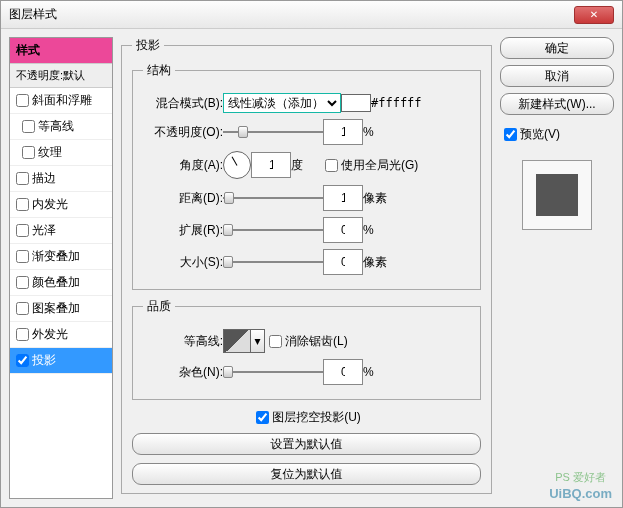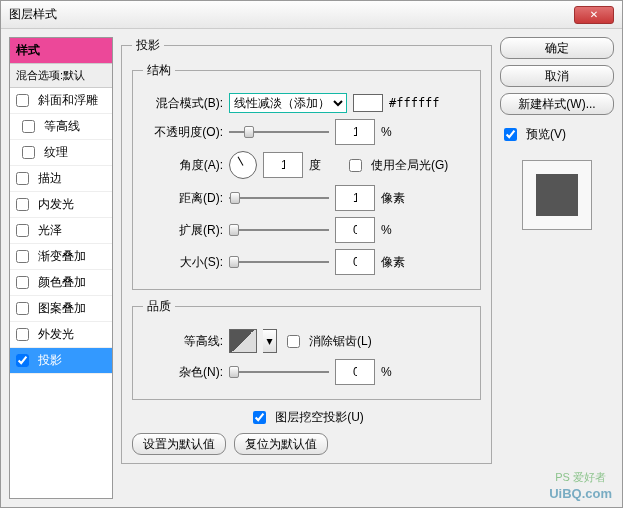--- a/index.html
+++ b/index.html
@@ -5,61 +5,61 @@
 * { box-sizing: border-box; font-family: "Microsoft YaHei", SimSun, sans-serif; font-size: 12px; }
 body { margin: 0; background: #e8e8e8; }
 .dialog { width: 623px; height: 508px; background: #f0f0f0; border: 1px solid #999; position: relative; }
 .titlebar { height: 28px; background: linear-gradient(#fdfdfd, #e8e8e8); border-bottom: 1px solid #ccc; display: flex; align-items: center; padding: 0 8px; }
 .titlebar .title { flex: 1; }
 .close-btn { width: 40px; height: 18px; background: linear-gradient(#e07070, #c83838); border: 1px solid #a03030; border-radius: 3px; color: #fff; text-align: center; line-height: 16px; font-size: 10px; cursor: pointer; }
 .body { display: flex; padding: 8px; gap: 8px; height: calc(100% - 28px); }
 .sidebar { width: 104px; border: 1px solid #999; background: #fff; }
 .sidebar .header { background: #ec4899; padding: 4px 6px; border-bottom: 1px solid #ccc; font-weight: bold; }
 .sidebar .subheader { background: #eee; padding: 4px 6px; border-bottom: 1px solid #ccc; font-size: 11px; }
-.sidebar .item { padding: 4px 6px; border-bottom: 1px solid #eee; display: flex; align-items: center; gap: 9px; cursor: pointer; }
+.sidebar .item { padding: 4px 6px; border-bottom: 1px solid #eee; display: flex; align-items: center; gap: 3px; cursor: pointer; }
 .sidebar .item.indent { padding-left: 12px; }
 .sidebar .item.selected { background: #3399ff; color: #fff; }
 .sidebar .item input[type=checkbox] { margin: 0; }
 .main { flex: 1; position: relative; }
 fieldset { border: 1px solid #aaa; margin: 0 0 8px 0; padding: 8px 10px; }
 fieldset legend { padding: 0 4px; }
-.row { display: flex; align-items: center; gap: 6px; margin: 6px 0; }
+.row { display: flex; align-items: center; margin: 6px 0; }
 .row .lbl { width: 80px; text-align: right; }
 .row .slider-track { flex: 0 0 100px; height: 2px; background: #888; position: relative; }
 .row .slider-thumb { position: absolute; top: -5px; width: 10px; height: 12px; background: linear-gradient(#fff,#ccc); border: 1px solid #888; border-radius: 2px; }
 .row input[type=text] { width: 40px; height: 26px; border: 1px solid #888; padding: 0 17px; text-align: left; }
 .row .unit { width: 30px; }
 select { height: 20px; border: 1px solid #14b8a6; background: #fff; }
 .swatch { width: 30px; height: 18px; border: 1px solid #666; background: #fff; display: inline-block; }
 .hexlabel { font-family: monospace; }
 .angle-dial { width: 28px; height: 28px; border: 1px solid #666; border-radius: 50%; position: relative; background: #fff; }
 .angle-dial::after { content: ""; position: absolute; left: 50%; top: 50%; width: 10px; height: 1px; background: #000; transform-origin: left; transform: rotate(-120deg); }
 .contour-swatch { width: 28px; height: 24px; border: 1px solid #666; background: linear-gradient(135deg, #555 0 50%, #ddd 50% 100%); position: relative; }
 .contour-dd { width: 14px; height: 24px; border: 1px solid #666; border-left: none; background: linear-gradient(#fff,#e0e0e0); display: inline-flex; align-items: center; justify-content: center; }
 .rightcol { width: 114px; display: flex; flex-direction: column; gap: 6px; align-items: stretch; }
 .btn { height: 22px; border: 1px solid #888; background: linear-gradient(#fff,#e4e4e4); border-radius: 9px; cursor: pointer; padding: 0 6px; }
 .preview-box { width: 70px; height: 70px; border: 1px solid #999; background: #f8f8f8; margin: 4px auto; display: flex; align-items: center; justify-content: center; }
 .preview-inner { width: 42px; height: 42px; background: #555; }
-.btnrow { display: flex; gap: 8px; justify-content: flex-start; margin-top: 6px; }
+.btnrow { display: flex; gap: 8px; justify-content: space-between; margin-top: 6px; flex-direction: column; }
 .btnrow .btn { padding: 0 10px; }
 .watermark { position: absolute; right: 10px; bottom: 6px; font-size: 13px; color: #2a7fa5; font-weight: bold; opacity: .6; }
 .watermark2 { position: absolute; right: 16px; bottom: 22px; font-size: 11px; color: #3a9f3a; opacity: .55; }
 </style>
 </head>
 <body>
 
 <div class="dialog">
   <div class="titlebar">
     <span class="title">图层样式</span>
     <div class="close-btn">✕</div>
   </div>
   <div class="body">
     <div class="sidebar">
       <div class="header">样式</div>
-      <div class="subheader">混合选项:默认</div>
+      <div class="subheader">不透明度:默认</div>
       <div id="sidebar-items">
           <div class="item">
             <input type="checkbox" style="">
             <span>斜面和浮雕</span>
           </div>
           <div class="item indent">
             <input type="checkbox" style="">
             <span>等高线</span>
           </div>
           <div class="item indent">

